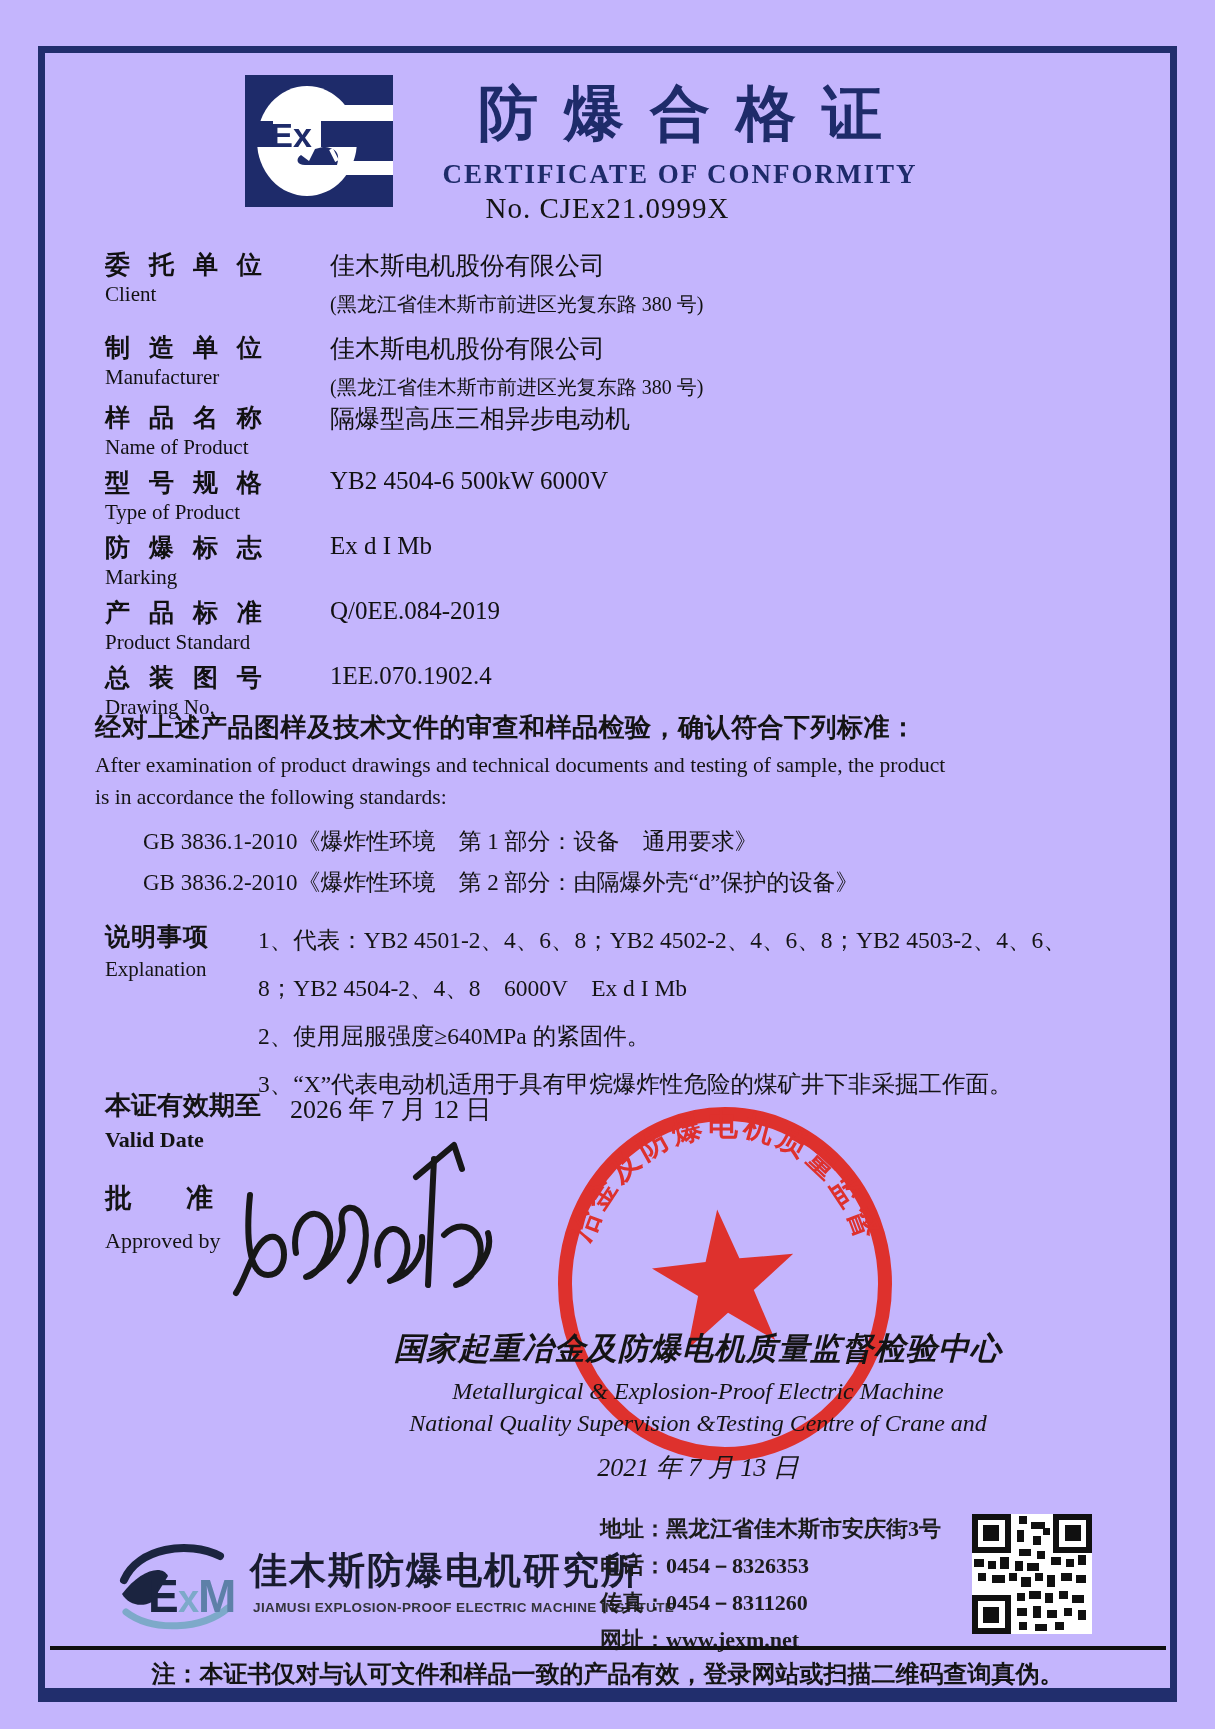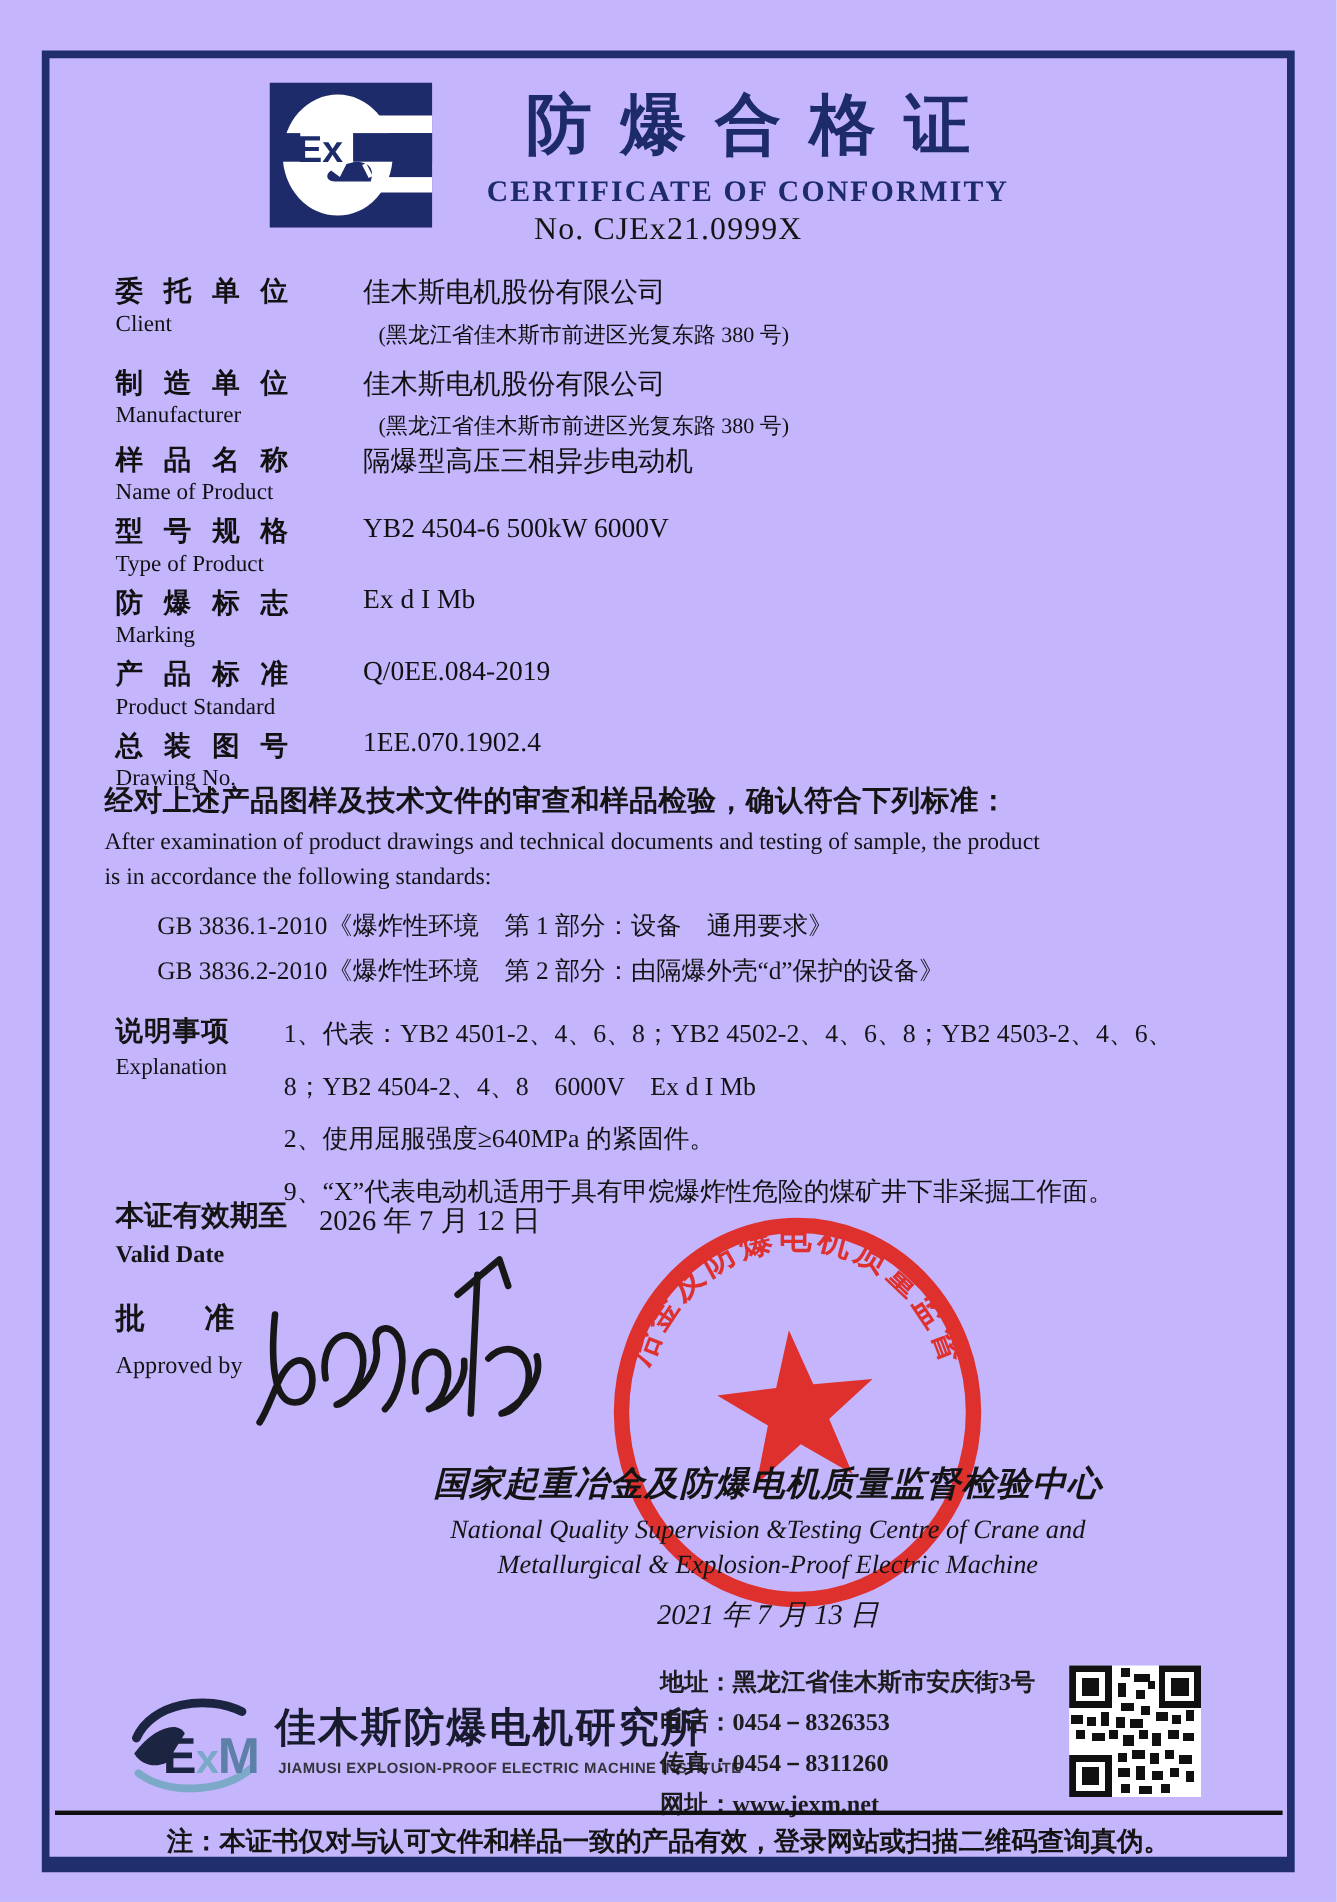--- a/index.html
+++ b/index.html
@@ -31,21 +31,21 @@
   }
   
   .field-row{position:absolute;left:105px;width:1010px;display:flex;}
   .flabel{flex:0 0 225px;}
   .flabel-cn{
     font-family:"Liberation Sans","DejaVu Sans",sans-serif;
     font-size:25px;font-weight:bold;letter-spacing:6px;white-space:nowrap;color:#111;
   }
   .flabel-en{font-size:21px;margin-top:1px;color:#111;}
   .fvalue-main{font-size:25px;padding-top:1px;white-space:nowrap;color:#111;}
-  .fvalue-note{font-size:20px;margin-top:9px;white-space:nowrap;color:#111;margin-left:14px;}
+  .fvalue-note{font-size:20px;margin-top:9px;white-space:nowrap;color:#111;}
   
   .statement{position:absolute;left:95px;top:710px;width:1035px;}
   .stmt-cn{
     font-family:"Liberation Sans","DejaVu Sans",sans-serif;
     font-size:26px;font-weight:bold;letter-spacing:0.5px;white-space:nowrap;
   }
   .stmt-en{font-size:21.5px;line-height:32px;margin-top:4px;}
   .standards{margin-top:8px;padding-left:48px;font-size:23px;line-height:41px;}
   .standards div{white-space:nowrap;}
   
@@ -204,21 +204,21 @@
   </div>
 
   <div class="expl-label">
     <div class="expl-label-cn">说明事项</div>
     <div class="expl-label-en">Explanation</div>
   </div>
   <div class="expl-items">
     <div>1、代表：YB2 4501-2、4、6、8；YB2 4502-2、4、6、8；YB2 4503-2、4、6、</div>
     <div>8；YB2 4504-2、4、8　6000V　Ex d I Mb</div>
     <div>2、使用屈服强度≥640MPa 的紧固件。</div>
-    <div>9、“X”代表电动机适用于具有甲烷爆炸性危险的煤矿井下非采掘工作面。</div>
+    <div>3、“X”代表电动机适用于具有甲烷爆炸性危险的煤矿井下非采掘工作面。</div>
   </div>
 
   <div class="valid-label">
     <div class="valid-label-cn">本证有效期至</div>
     <div class="valid-label-en">Valid Date</div>
   </div>
   <div class="valid-value">2026 年 7 月 12 日</div>
 
   <div class="appr-label">
     <div class="appr-label-cn">批　　准</div>
@@ -240,22 +240,22 @@
     <path id="stampArc" d="M 55,157 A 140,150 0 0 1 325,157" fill="none"></path>
     <text font-family="Liberation Sans, sans-serif" font-size="30" font-weight="bold" fill="#e1261c" letter-spacing="4" text-anchor="middle">
       <textPath href="#stampArc" startOffset="50%">重冶金及防爆电机质量监督检</textPath>
     </text>
     <path d="M190,121 L207,172 L261,173 L218,205 L234,257 L190,225 L146,257 L162,205 L119,173 L173,172 Z" fill="#e1261c" transform="rotate(-6 190 196)"></path>
   </svg>
 
   <div class="authority">
     <div class="auth-cn">国家起重冶金及防爆电机质量监督检验中心</div>
     <div class="auth-en">
+      <div>Metallurgical &amp; Explosion-Proof Electric Machine</div>
       <div>National Quality Supervision &amp;Testing Centre of Crane and</div>
-      <div>Metallurgical &amp; Explosion-Proof Electric Machine</div>
     </div>
     <div class="auth-date">2021 年 7 月 13 日</div>
   </div>
 
   <svg class="jexm-logo" viewBox="0 0 132 98">
     <path d="M14,44 C28,12 78,4 110,20" fill="none" stroke="#1b2440" stroke-width="8" stroke-linecap="round"></path>
     <path d="M12,58 C30,34 52,28 58,40 L42,66 C30,72 18,68 12,58 Z" fill="#1b2440"></path>
     <path d="M16,76 C42,96 92,94 118,72" fill="none" stroke="#7da9c9" stroke-width="7" stroke-linecap="round"></path>
     <text x="38" y="76" font-family="Liberation Sans, sans-serif" font-size="46" font-weight="bold" fill="#1b2440">E</text>
     <text x="68" y="76" font-family="Liberation Sans, sans-serif" font-size="38" font-weight="bold" fill="#7da9c9">x</text>

